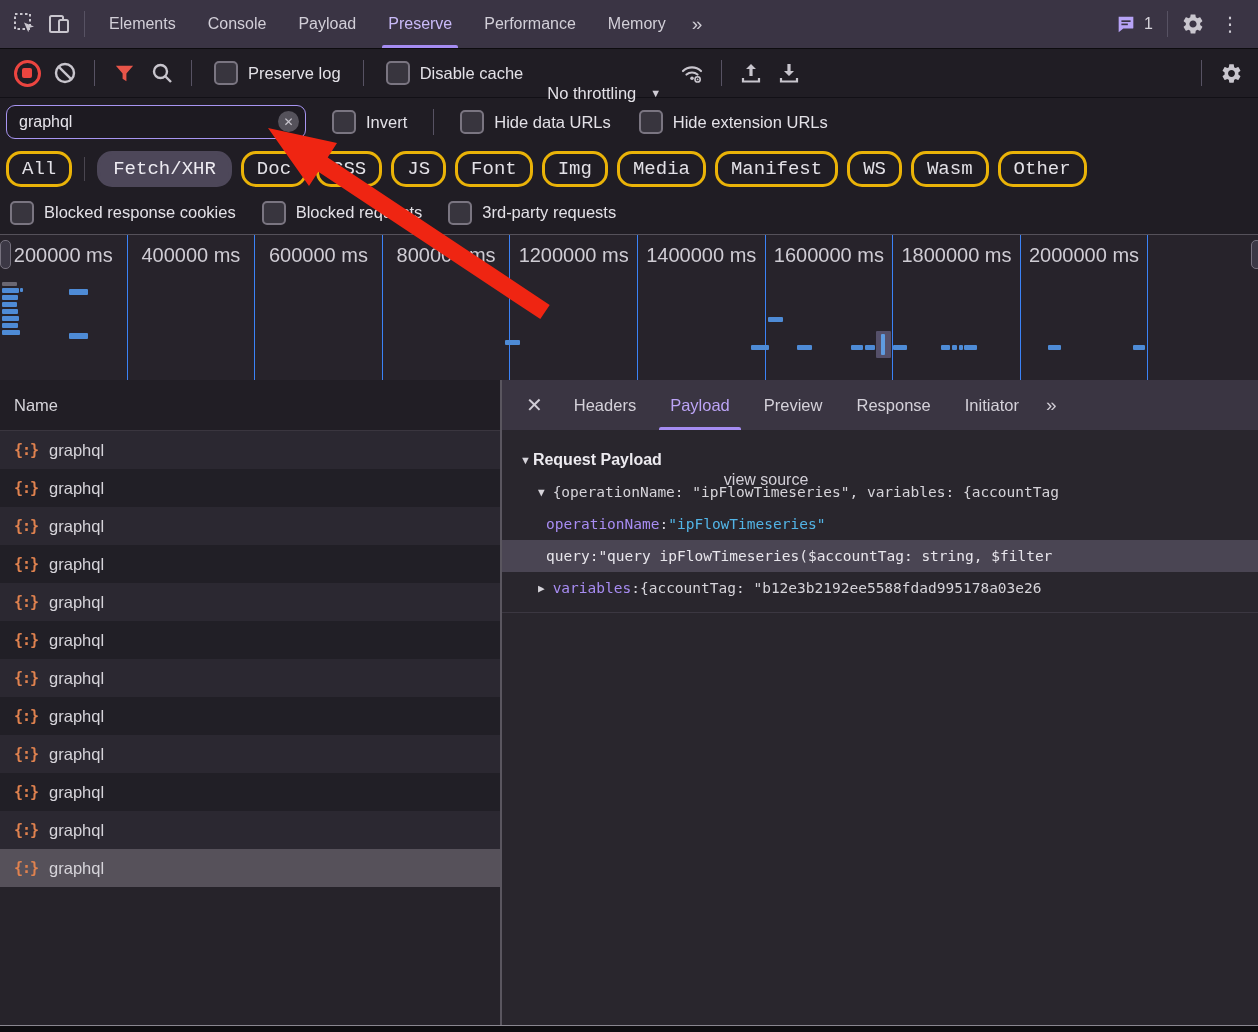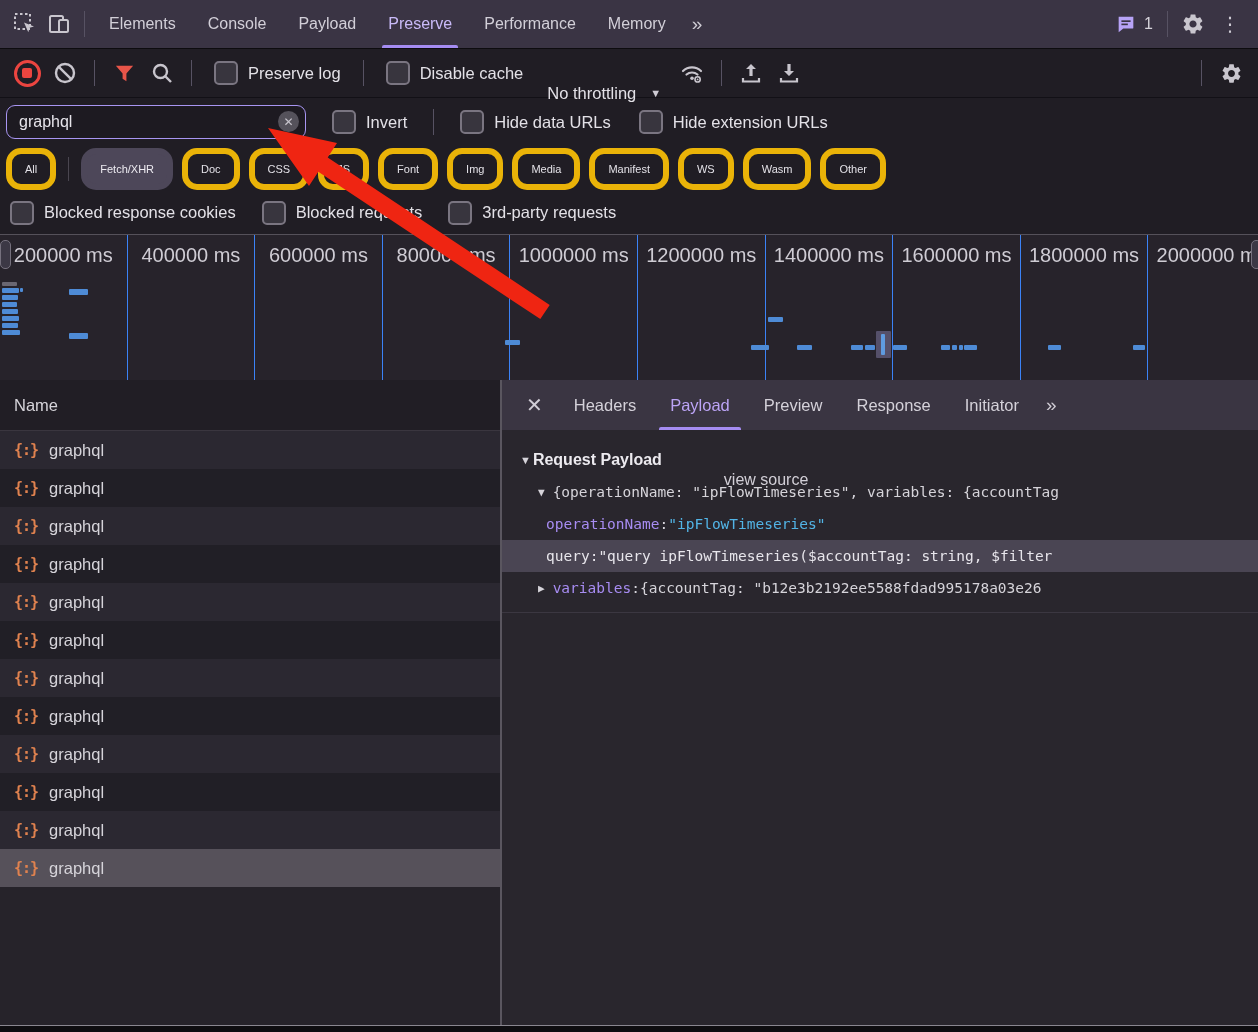--- a/index.html
+++ b/index.html
@@ -29,21 +29,21 @@
   .caret{font-size:11px;color:#cfccd4;}
 
   
   .filterrow{height:48px;background:#201d24;display:flex;align-items:center;padding:0 6px;gap:8px;}
   .filterbox{position:relative;width:298px;height:32px;border:1.5px solid #a895f2;border-radius:9px;background:#1d1a21;display:flex;align-items:center;}
   .filterbox input{background:transparent;border:none;outline:none;color:#e6e4ea;font-size:16px;font-family:"Liberation Sans",sans-serif;padding:0 34px 0 12px;width:100%;}
   .clearx{position:absolute;right:6px;top:5px;width:21px;height:21px;border-radius:50%;background:#55525b;color:#c9c6ce;font-size:12px;display:flex;align-items:center;justify-content:center;}
 
   
   .chipsrow{height:45px;background:#201d24;display:flex;align-items:center;padding:0 6px;gap:9px;}
-  .chip{height:30px;display:flex;align-items:center;padding:0 13px;border:6px solid #eab308;border-radius:15px;font-size:11px;color:#e3e1e7;background:transparent;}
+  .chip{height:30px;display:flex;align-items:center;padding:0 13px;border:3px solid #eab308;border-radius:15px;font-size:19px;color:#e3e1e7;background:transparent;font-family:Liberation Mono, monospace;}
   .chip.sel{background:#4d4759;border-color:#4d4759;color:#edebf1;}
   .chipdiv{width:1px;height:24px;background:#4a4650;margin:0 3px;}
 
   
   .blockedrow{height:43px;background:#201d24;display:flex;align-items:center;padding:0 10px;gap:26px;}
 
   
   .timeline{position:relative;height:147px;background:#27232b;border-top:1px solid #55515a;border-bottom:1px solid #55515a;overflow:hidden;}
   .tlcols{position:absolute;inset:0;display:flex;}
   .tlcol{width:126.6px;flex:0 0 auto;border-right:1px solid #3b82f6;font-size:20px;color:#cfccd4;text-align:center;padding-top:9px;}
@@ -253,21 +253,20 @@
       <span>3rd-party requests</span>
     </div>
   </div>
 
   <div class="timeline">
     <div class="tlcols" id="tl-cols">
         <div class="tlcol">200000 ms</div>
         <div class="tlcol">400000 ms</div>
         <div class="tlcol">600000 ms</div>
         <div class="tlcol">800000 ms</div>
-        <div class="tlcol">1000000 ms</div>
         <div class="tlcol">1200000 ms</div>
         <div class="tlcol">1400000 ms</div>
         <div class="tlcol">1600000 ms</div>
         <div class="tlcol">1800000 ms</div>
         <div class="tlcol">2000000 ms</div>
       </div>
     <div id="tl-bars">
         <div class="tlbar" style="left: 2px; top: 47px; width: 15px; height: 4px; background: rgb(106, 103, 114);"></div>
         <div class="tlbar" style="left: 2px; top: 53px; width: 17px; height: 5px; background: rgb(78, 139, 214);"></div>
         <div class="tlbar" style="left: 2px; top: 60px; width: 16px; height: 5px; background: rgb(78, 139, 214);"></div>

